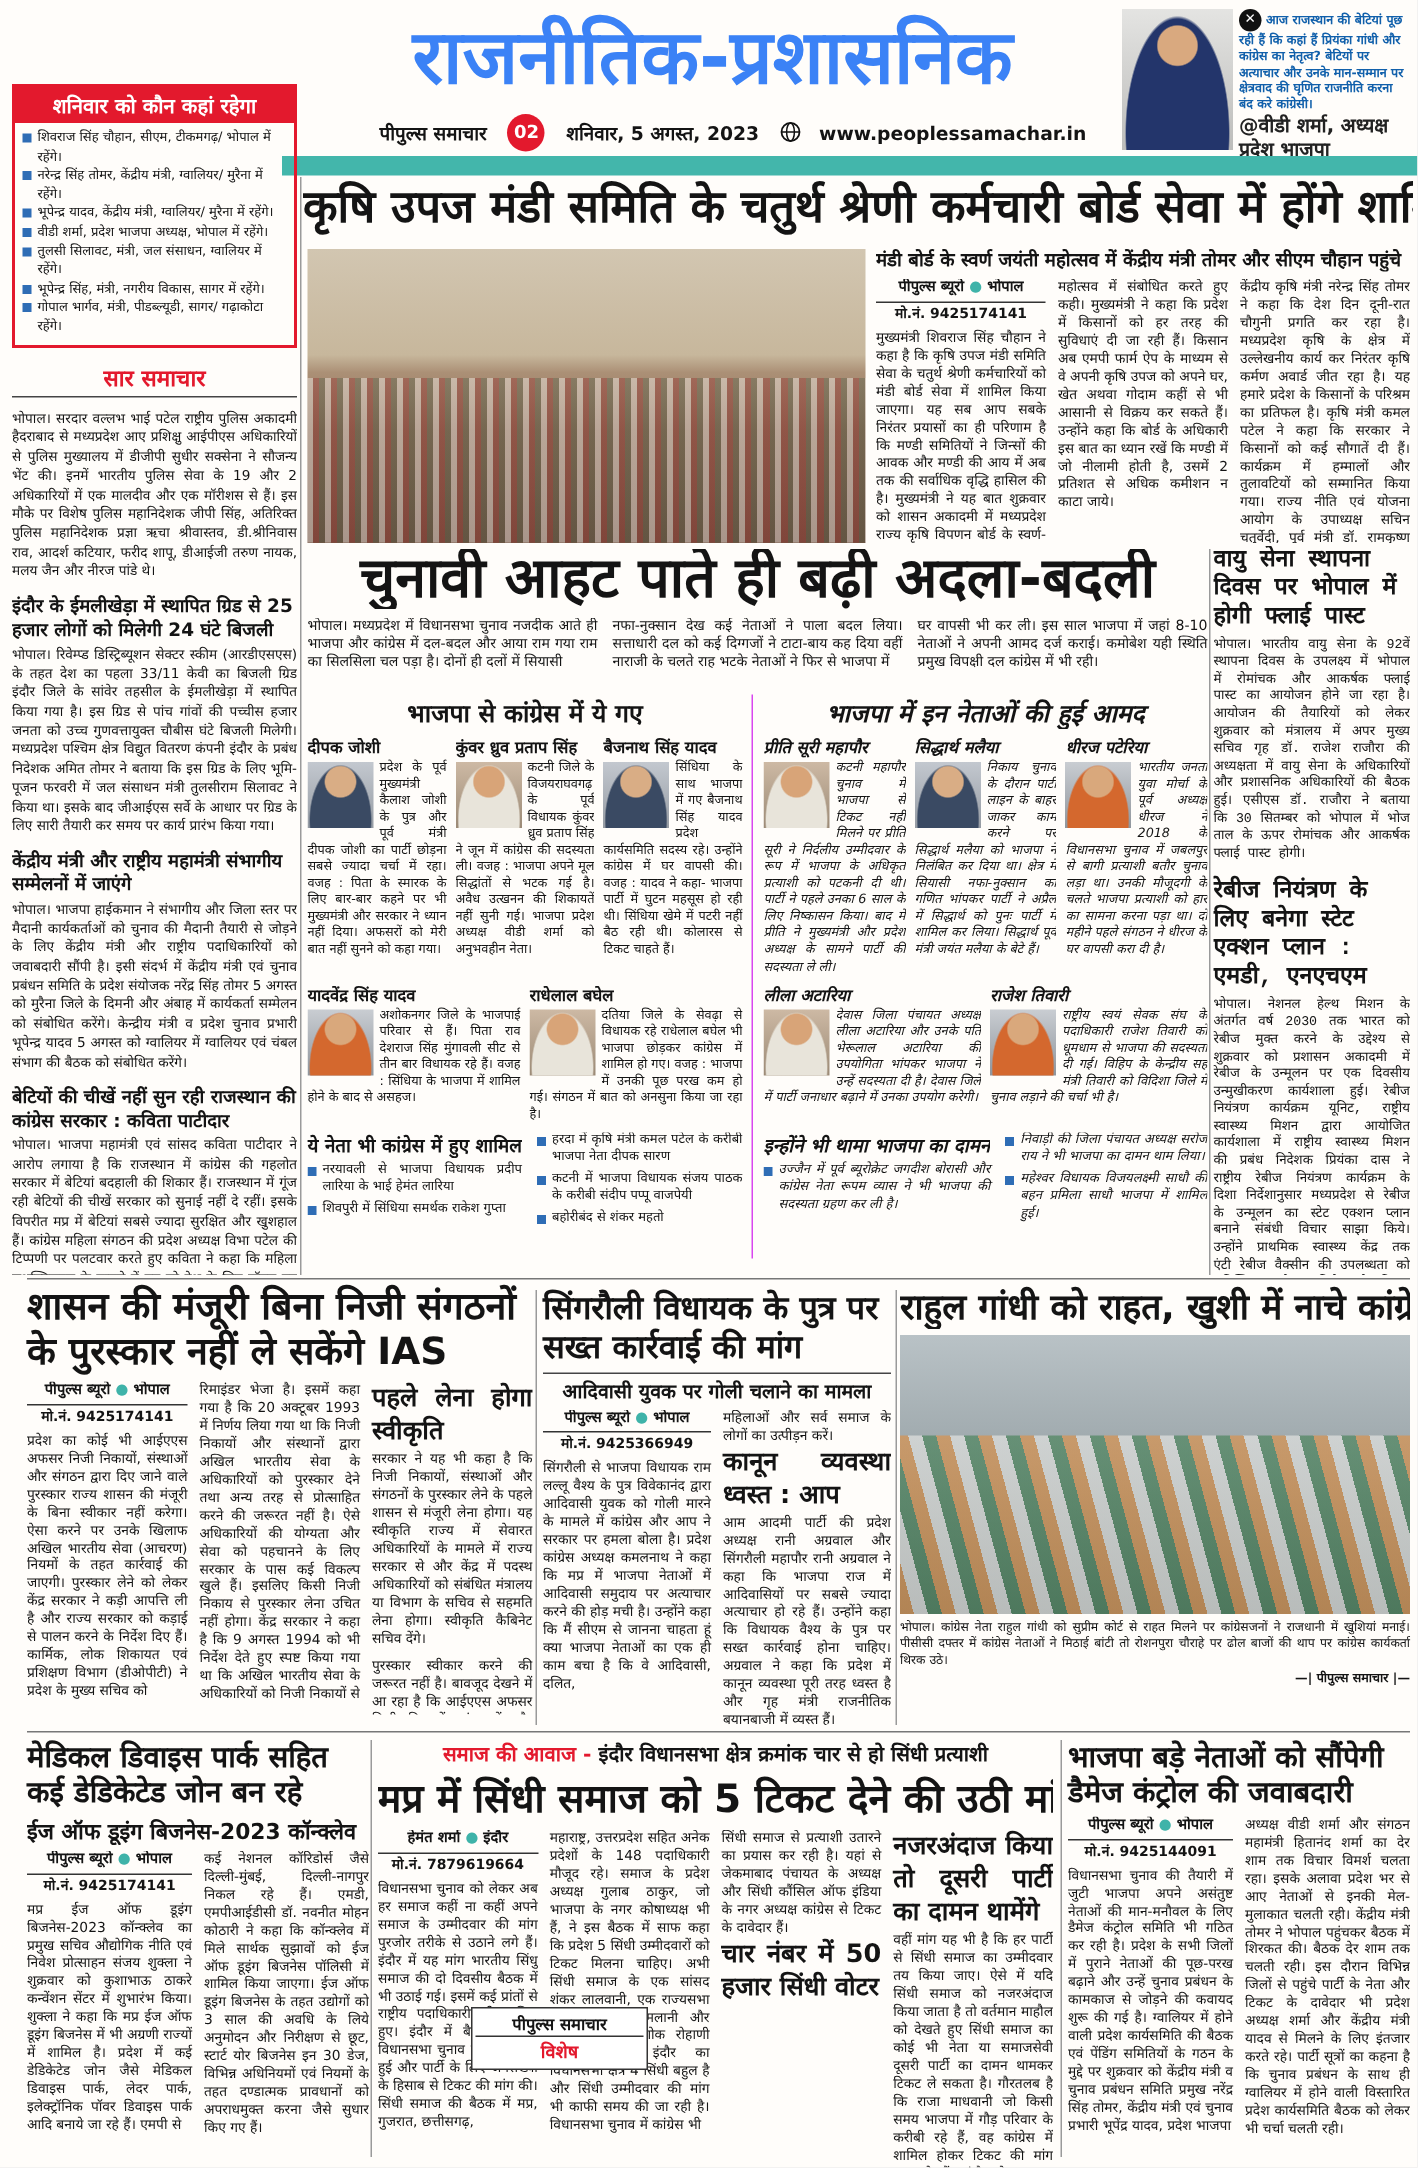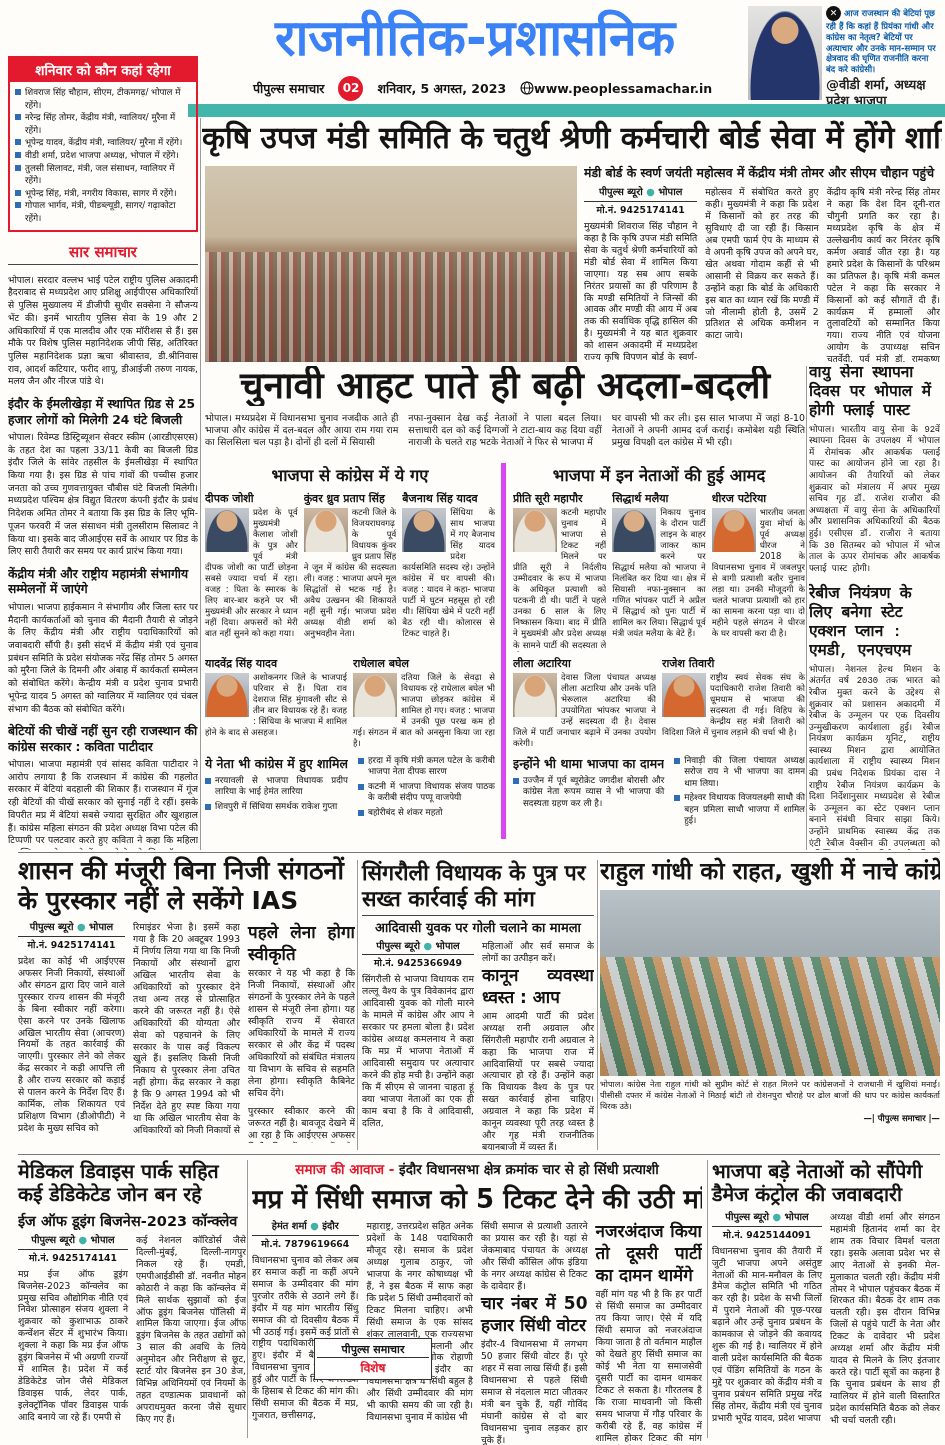--- a/index.html
+++ b/index.html
@@ -15,21 +15,21 @@
       linear-gradient(#e4e4e2,#bcbcba);}
   .tweet-text{font-size:8.4px;line-height:1.28;color:#1160ab;font-weight:bold;text-align:left;}
   .x-badge{display:inline-flex;width:15px;height:15px;border-radius:50%;background:#111;color:#fff;
       font-size:9px;font-weight:bold;align-items:center;justify-content:center;margin-right:3px;vertical-align:middle;}
   .tweet-handle{color:#222;font-size:13px;font-weight:bold;margin-top:2px;}
   #folio{left:253px;top:74px;width:480px;height:28px;display:flex;align-items:center;gap:14px;}
   .folio-paper{font-weight:bold;font-size:12.5px;}
   .page-circle{width:25px;height:25px;border-radius:50%;background:#e3192d;color:#fff;font-weight:bold;
       font-size:12px;display:flex;align-items:center;justify-content:center;}
   .folio-date{font-size:12.5px;font-weight:bold;}
-  .folio-site{font-size:12.5px;font-weight:bold;display:flex;align-items:center;gap:0;}
+  .folio-site{font-size:12.5px;font-weight:bold;display:flex;align-items:center;gap:12px;}
   #teal-band{left:188px;top:104px;width:757px;height:13px;background:#43b6ab;}
   
   #sidebar{left:8px;top:56px;width:190px;height:794px;overflow:hidden;}
   .sched-box{border:2px solid #e3192d;}
   .sched-head{background:#e3192d;color:#fff;font-weight:bold;font-size:13.5px;text-align:center;padding:3px 0;}
   .sched-items{padding:4px 5px 5px;}
   .s-item{display:flex;gap:4px;font-size:8.7px;line-height:1.45;}
   .sq{flex:0 0 6px;width:6px;height:6px;background:#2f6db5;margin-top:3px;}
   .saar-title{margin-top:9px;text-align:center;color:#e3192d;font-weight:bold;font-size:15px;
       border-bottom:1px solid #444;padding-bottom:3px;}
@@ -57,21 +57,21 @@
   .byline-phone{font-weight:bold;font-size:9.3px;text-align:center;margin-top:2px;}
   
   #switch{left:205px;top:364px;width:600px;height:488px;overflow:hidden;}
   .kicker{text-align:center;font-size:19px;font-weight:bold;}
   .switch-head{text-align:center;font-size:37px;font-weight:bold;line-height:1.08;margin:2px 0 6px;white-space:nowrap;overflow:hidden;}
   .switch-intro{display:flex;gap:10px;height:46px;overflow:hidden;}
   .switch-intro .col{font-size:9.4px;}
   .switch-cols{display:flex;margin-top:5px;}
   .half{box-sizing:border-box;}
   .half-left{width:296px;padding-right:6px;}
-  .half-right{width:304px;border-left:5px solid #d946ef;padding-left:7px;}
+  .half-right{width:304px;border-left:1px solid #d946ef;padding-left:7px;font-style:italic;}
   .half-title{text-align:center;font-weight:bold;font-size:16.5px;margin-bottom:4px;white-space:nowrap;overflow:hidden;}
   .prof-row{display:flex;gap:6px;overflow:hidden;}
   .prof-row.r1{height:162px;}
   .prof-row.r2{height:96px;margin-top:3px;}
   .profile{flex:1;overflow:hidden;}
   .p-name{font-weight:bold;font-size:11px;margin-bottom:2px;white-space:nowrap;overflow:hidden;}
   .p-body{font-size:8.5px;line-height:1.3;text-align:justify;}
   .headshot{float:left;width:44px;height:44px;margin:1px 4px 1px 0;background:
       radial-gradient(circle at 50% 30%,#d9ad85 10px,transparent 11px),
       radial-gradient(ellipse at 50% 88%,#3a4a63 20px,transparent 21px),
@@ -436,21 +436,20 @@
         <div class="byline">
           <div class="byline-top"><span>हेमंत शर्मा</span> <span class="dot">●</span> <span>इंदौर</span></div>
           <div class="byline-phone">मो.नं. 7879619664</div>
         </div>
         <span>विधानसभा चुनाव को लेकर अब हर समाज कहीं ना कहीं अपने समाज के उम्मीदवार की मांग पुरजोर तरीके से उठाने लगे हैं। इंदौर में यह मांग भारतीय सिंधु समाज की दो दिवसीय बैठक में भी उठाई गई। इसमें कई प्रांतों से राष्ट्रीय पदाधिकारी भी शामिल हुए। इंदौर में बैठक आगामी विधानसभा चुनाव को देखते हुए हुई और पार्टी के लिए जनसंख्या के हिसाब से टिकट की मांग की। सिंधी समाज की बैठक में मप्र, गुजरात, छत्तीसगढ़,</span>
       </div>
       <div class="col">महाराष्ट्र, उत्तरप्रदेश सहित अनेक प्रदेशों के 148 पदाधिकारी मौजूद रहे। समाज के प्रदेश अध्यक्ष गुलाब ठाकुर, जो भाजपा के नगर कोषाध्यक्ष भी हैं, ने इस बैठक में साफ कहा कि प्रदेश 5 सिंधी उम्मीदवारों को टिकट मिलना चाहिए। अभी सिंधी समाज के एक सांसद शंकर लालवानी, एक राज्यसभा सांसद महेश जेठमलानी और एक विधायक अशोक रोहाणी (जबलपुर) हैं। इंदौर का विधानसभा क्षेत्र 4 सिंधी बहुल है और सिंधी उम्मीदवार की मांग भी काफी समय की जा रही है। विधानसभा चुनाव में कांग्रेस भी</div>
       <div class="col">
         <span>सिंधी समाज से प्रत्याशी उतारने का प्रयास कर रही है। यहां से जेकमाबाद पंचायत के अध्यक्ष और सिंधी कौंसिल ऑफ इंडिया के नगर अध्यक्ष कांग्रेस से टिकट के दावेदार हैं।</span>
         <div class="mini-head">चार नंबर में 50 हजार सिंधी वोटर</div>
-        <span>इंदौर-4 विधानसभा में लगभग 50 हजार सिंधी वोटर हैं। पूरे शहर में सवा लाख सिंधी हैं। इसी विधानसभा से पहले सिंधी समाज से नंदलाल माटा जीतकर मंत्री बन चुके हैं, यहीं गोविंद मंघानी कांग्रेस से दो बार विधानसभा चुनाव लड़कर हार चुके हैं।</span>
       </div>
       <div class="col">
         <div class="mini-head">नजरअंदाज किया तो दूसरी पार्टी का दामन थामेंगे</div>
         <span>वहीं मांग यह भी है कि हर पार्टी से सिंधी समाज का उम्मीदवार तय किया जाए। ऐसे में यदि सिंधी समाज को नजरअंदाज किया जाता है तो वर्तमान माहौल को देखते हुए सिंधी समाज का कोई भी नेता या समाजसेवी दूसरी पार्टी का दामन थामकर टिकट ले सकता है। गौरतलब है कि राजा माधवानी जो किसी समय भाजपा में गौड़ परिवार के करीबी रहे हैं, वह कांग्रेस में शामिल होकर टिकट की मांग कर रहे हैं। इंदौर के अलावा भोपाल, जबलपुर, कटनी क्षेत्र भी सिंधी बहुल इलाके हैं।</span>
       </div>
       <div class="special-box">
         <div class="l1">पीपुल्स समाचार</div>
         <div class="l2">विशेष</div>
       </div>
     </div>

